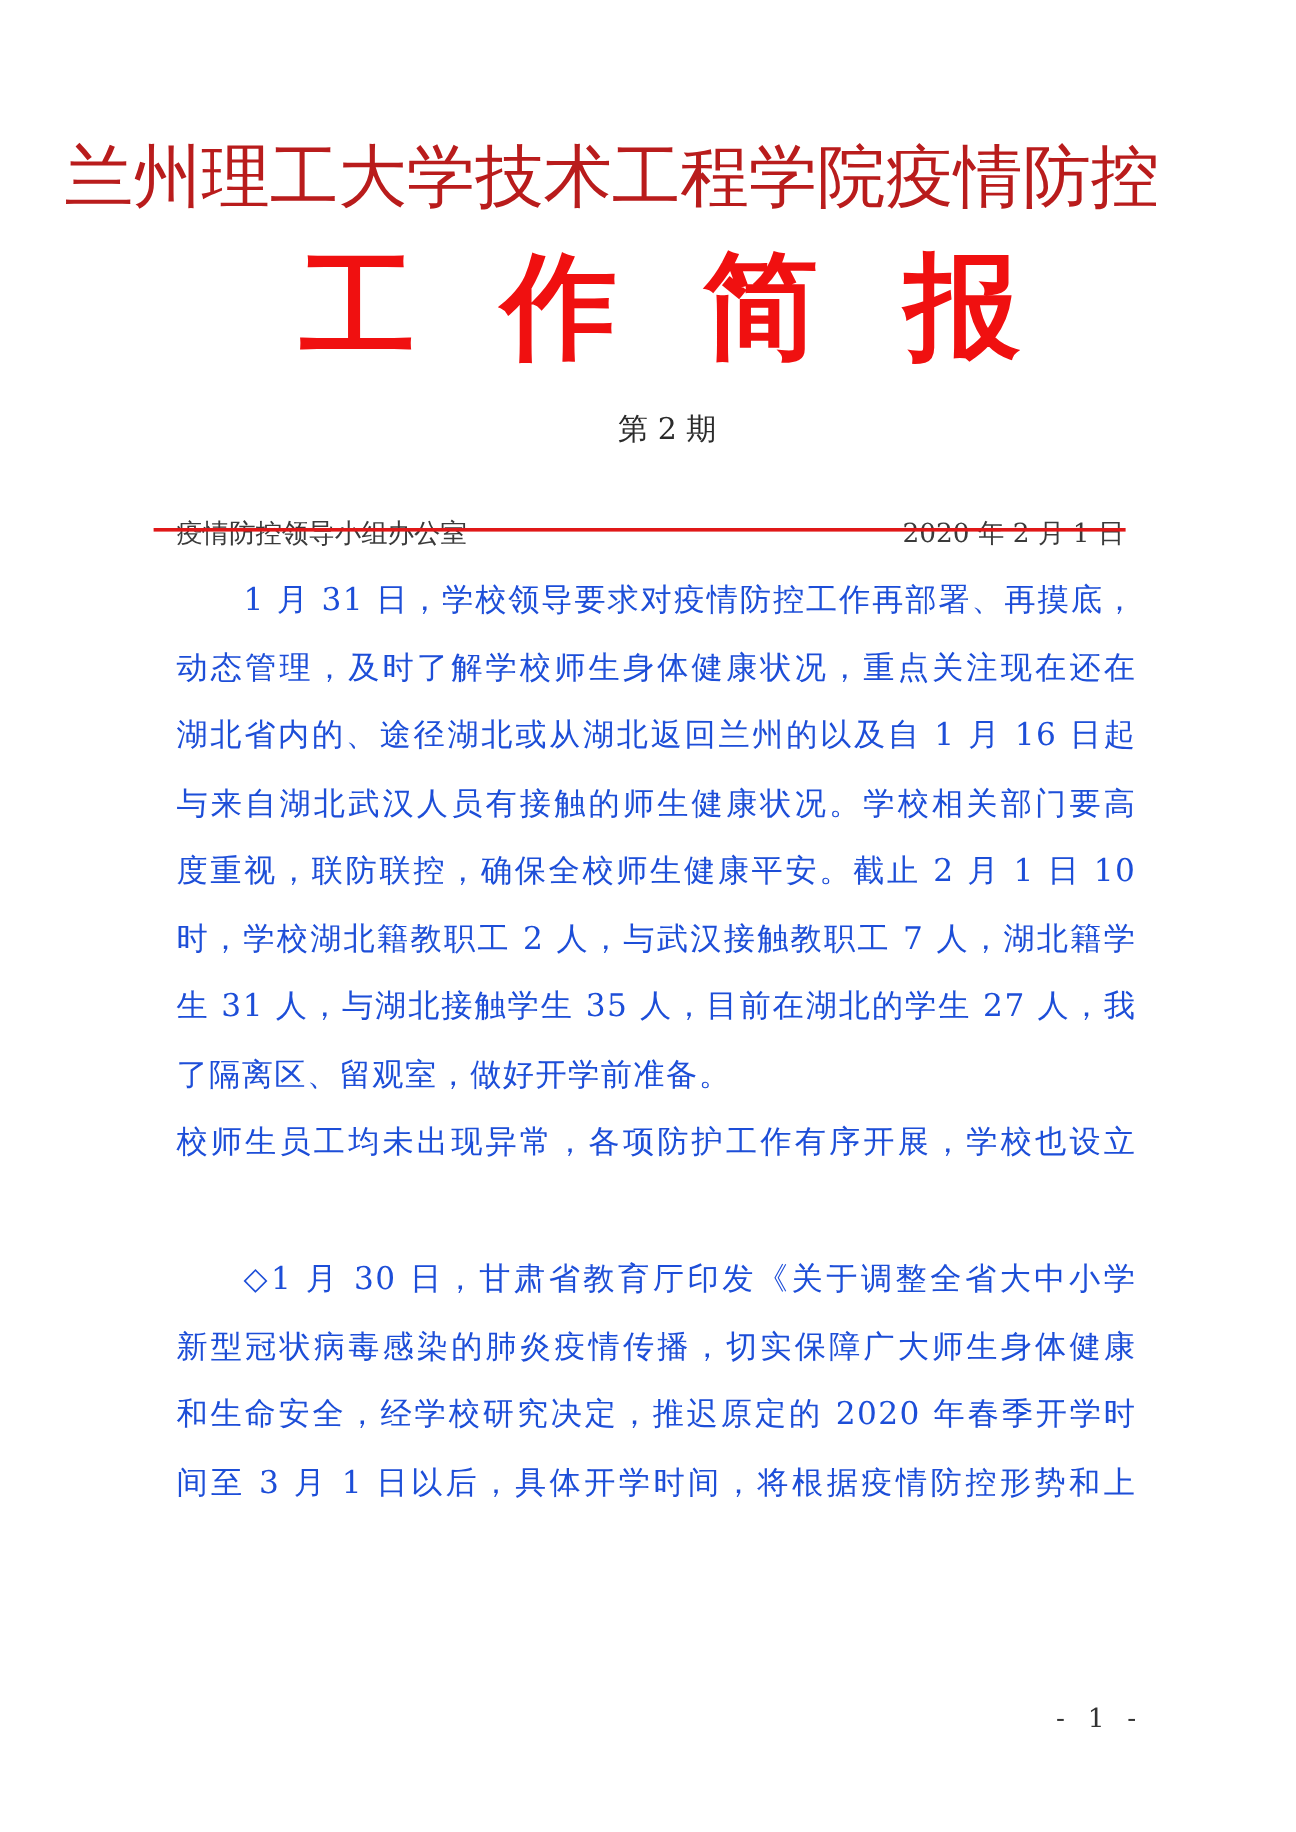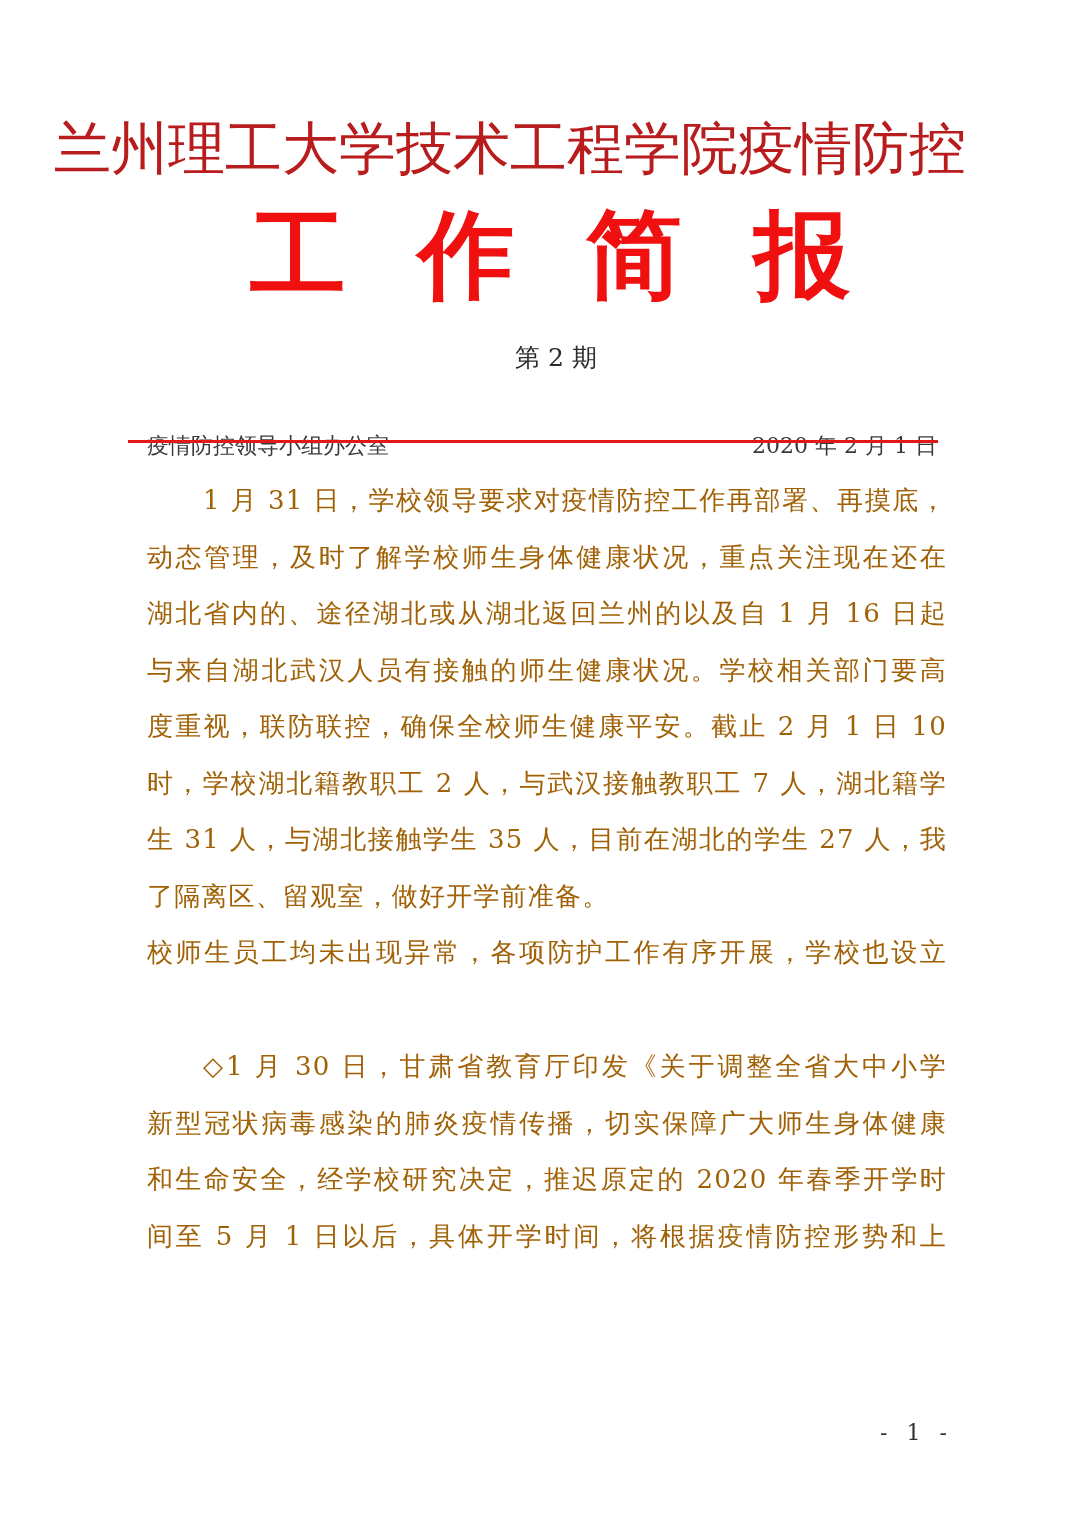--- a/index.html
+++ b/index.html
@@ -82,21 +82,21 @@
       width: 810px;
       height: 3px;
       background: #e01818;
     }
     .body-text {
       position: absolute;
       left: 147px;
       width: 800px;
       font-size: 26px;
       line-height: 56.5px;
-      color: #a16207;
+      color: #1d4ed8;
       letter-spacing: 1.2px;
     }
     .line {
       display: block;
       white-space: nowrap;
       text-align: justify;
       text-align-last: justify;
       width: 800px;
     }
     .line.indent {
@@ -150,18 +150,18 @@
     <span class="line">时，学校湖北籍教职工 2 人，与武汉接触教职工 7 人，湖北籍学</span>
     <span class="line">生 31 人，与湖北接触学生 35 人，目前在湖北的学生 27 人，我</span>
     <span class="line last">了隔离区、留观室，做好开学前准备。</span>
     <span class="line">校师生员工均未出现异常，各项防护工作有序开展，学校也设立</span>
   </div>
 
   <div class="body-text para2">
     <span class="line indent">◇1 月 30 日，甘肃省教育厅印发《关于调整全省大中小学</span>
     <span class="line">新型冠状病毒感染的肺炎疫情传播，切实保障广大师生身体健康</span>
     <span class="line">和生命安全，经学校研究决定，推迟原定的 2020 年春季开学时</span>
-    <span class="line">间至 5 月 1 日以后，具体开学时间，将根据疫情防控形势和上</span>
+    <span class="line">间至 3 月 1 日以后，具体开学时间，将根据疫情防控形势和上</span>
   </div>
 
   <div class="page-number">- 1 -</div>
 
 </div>
 
 </body></html>

